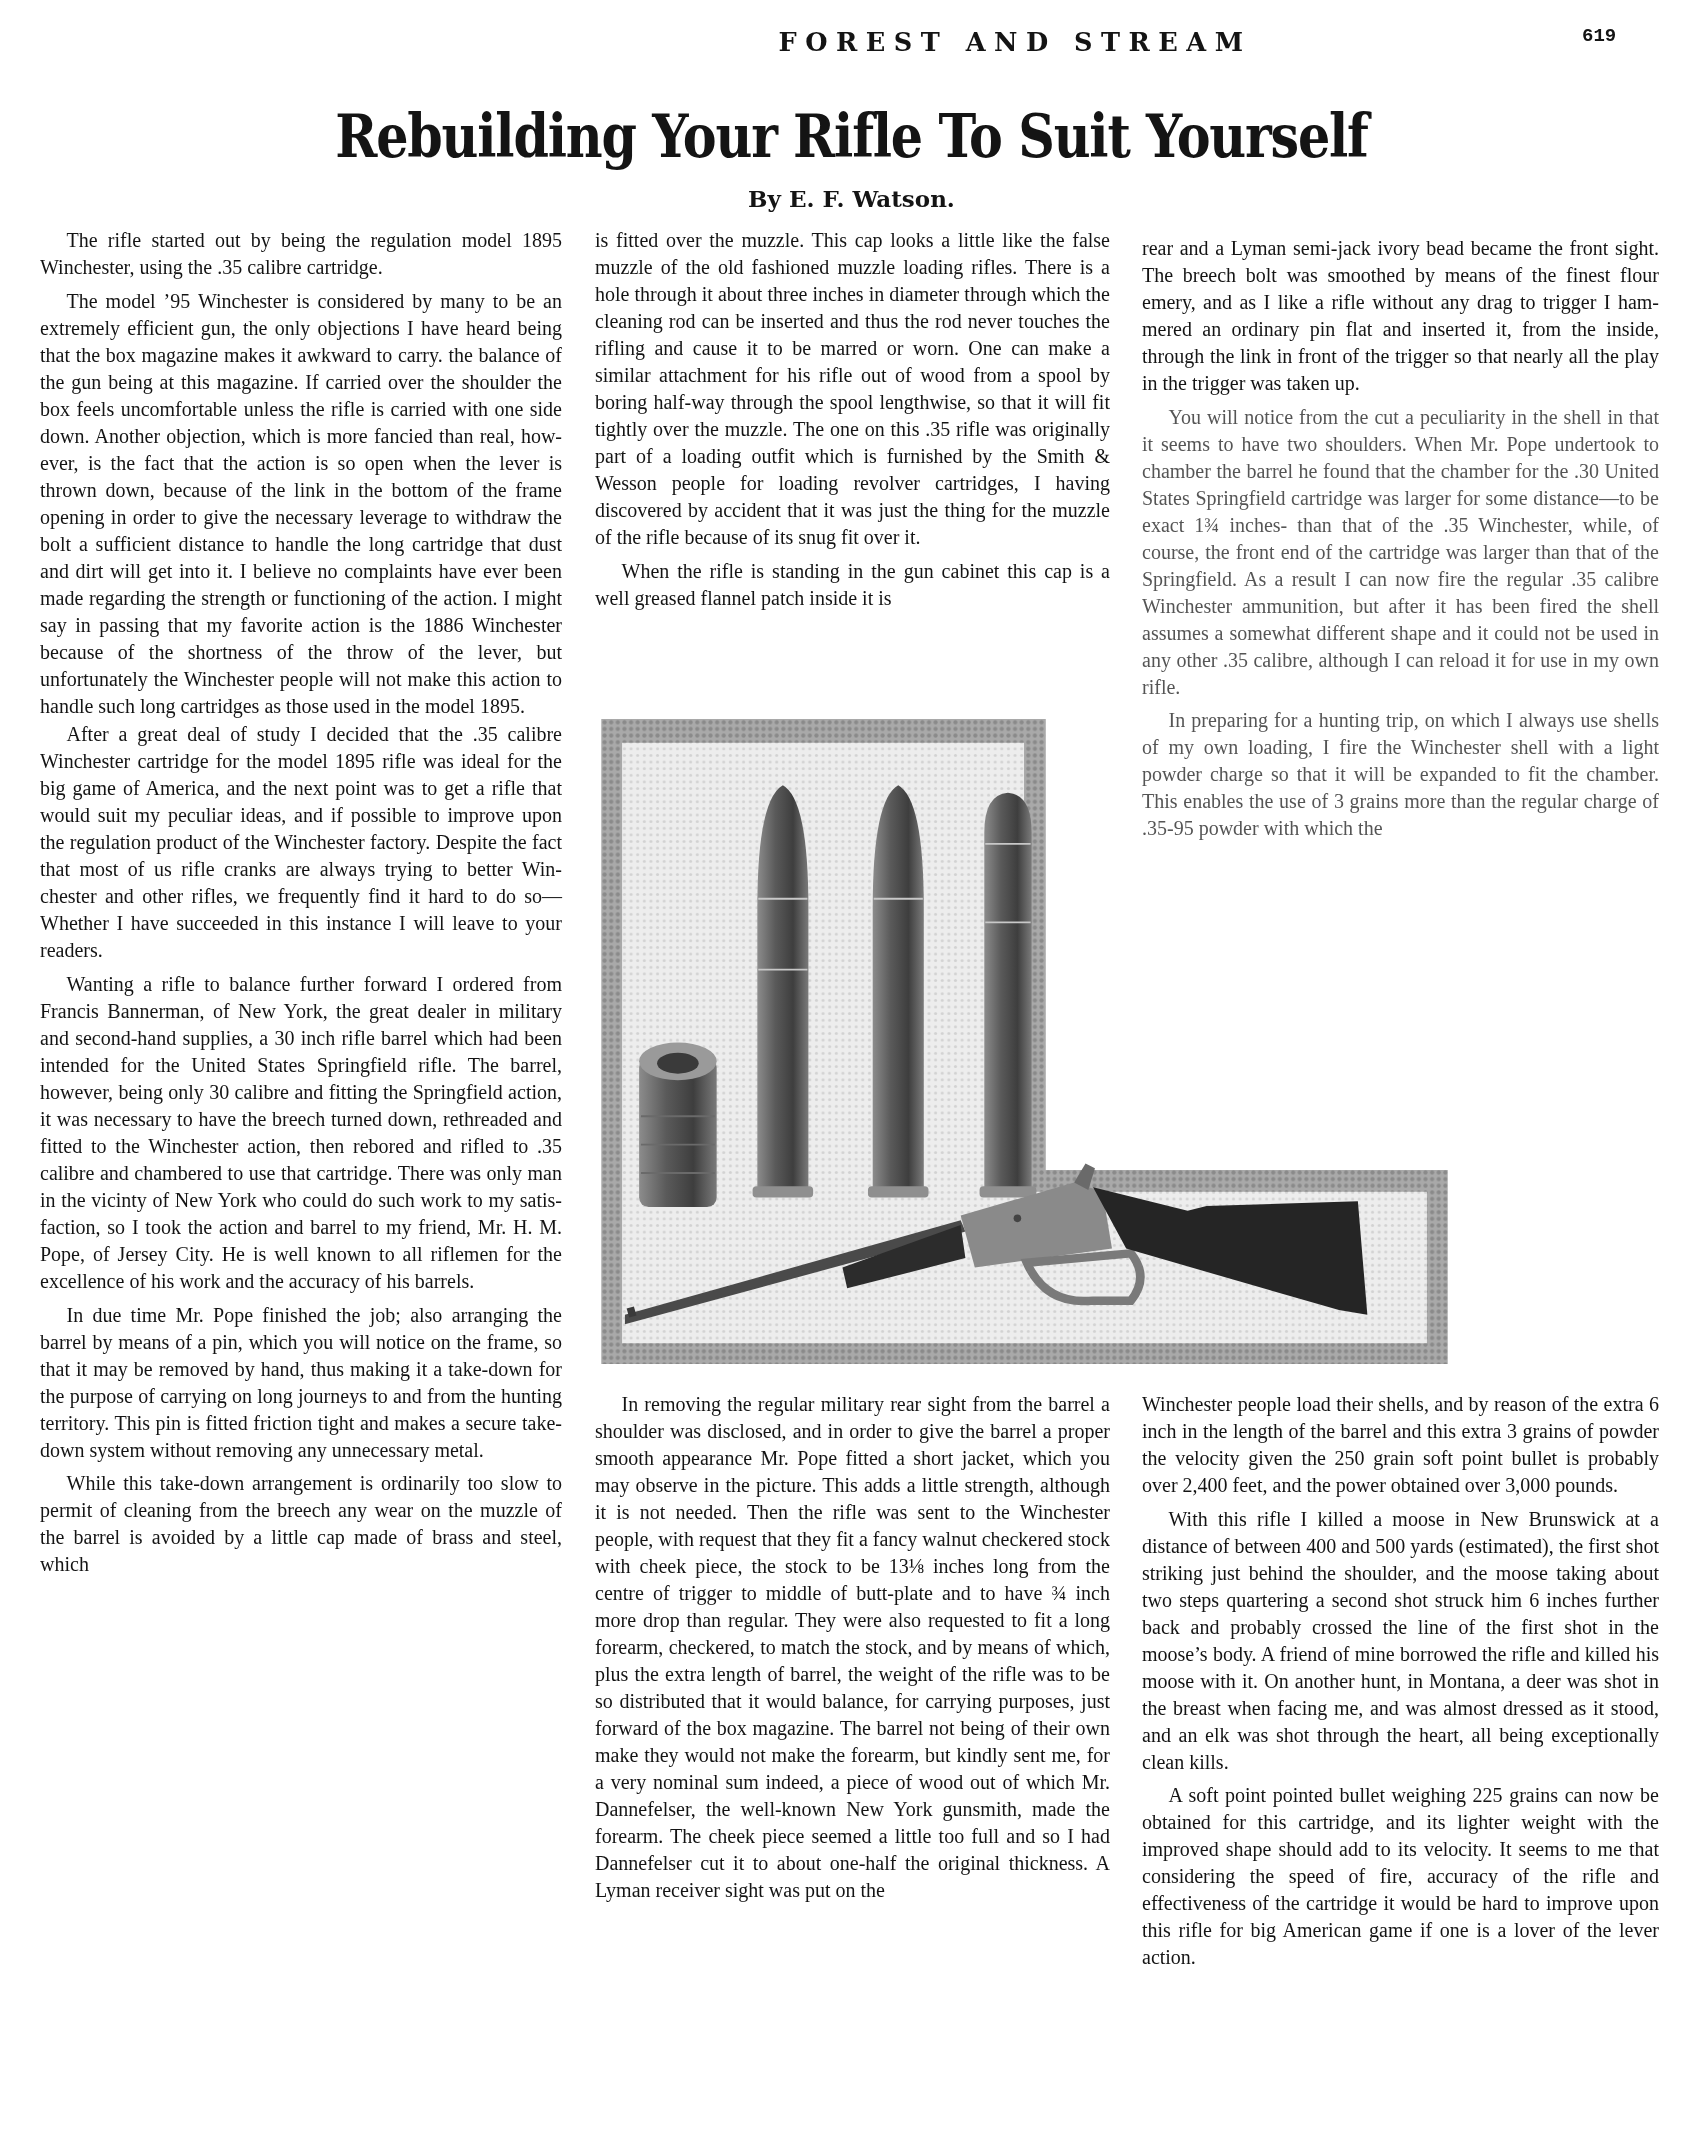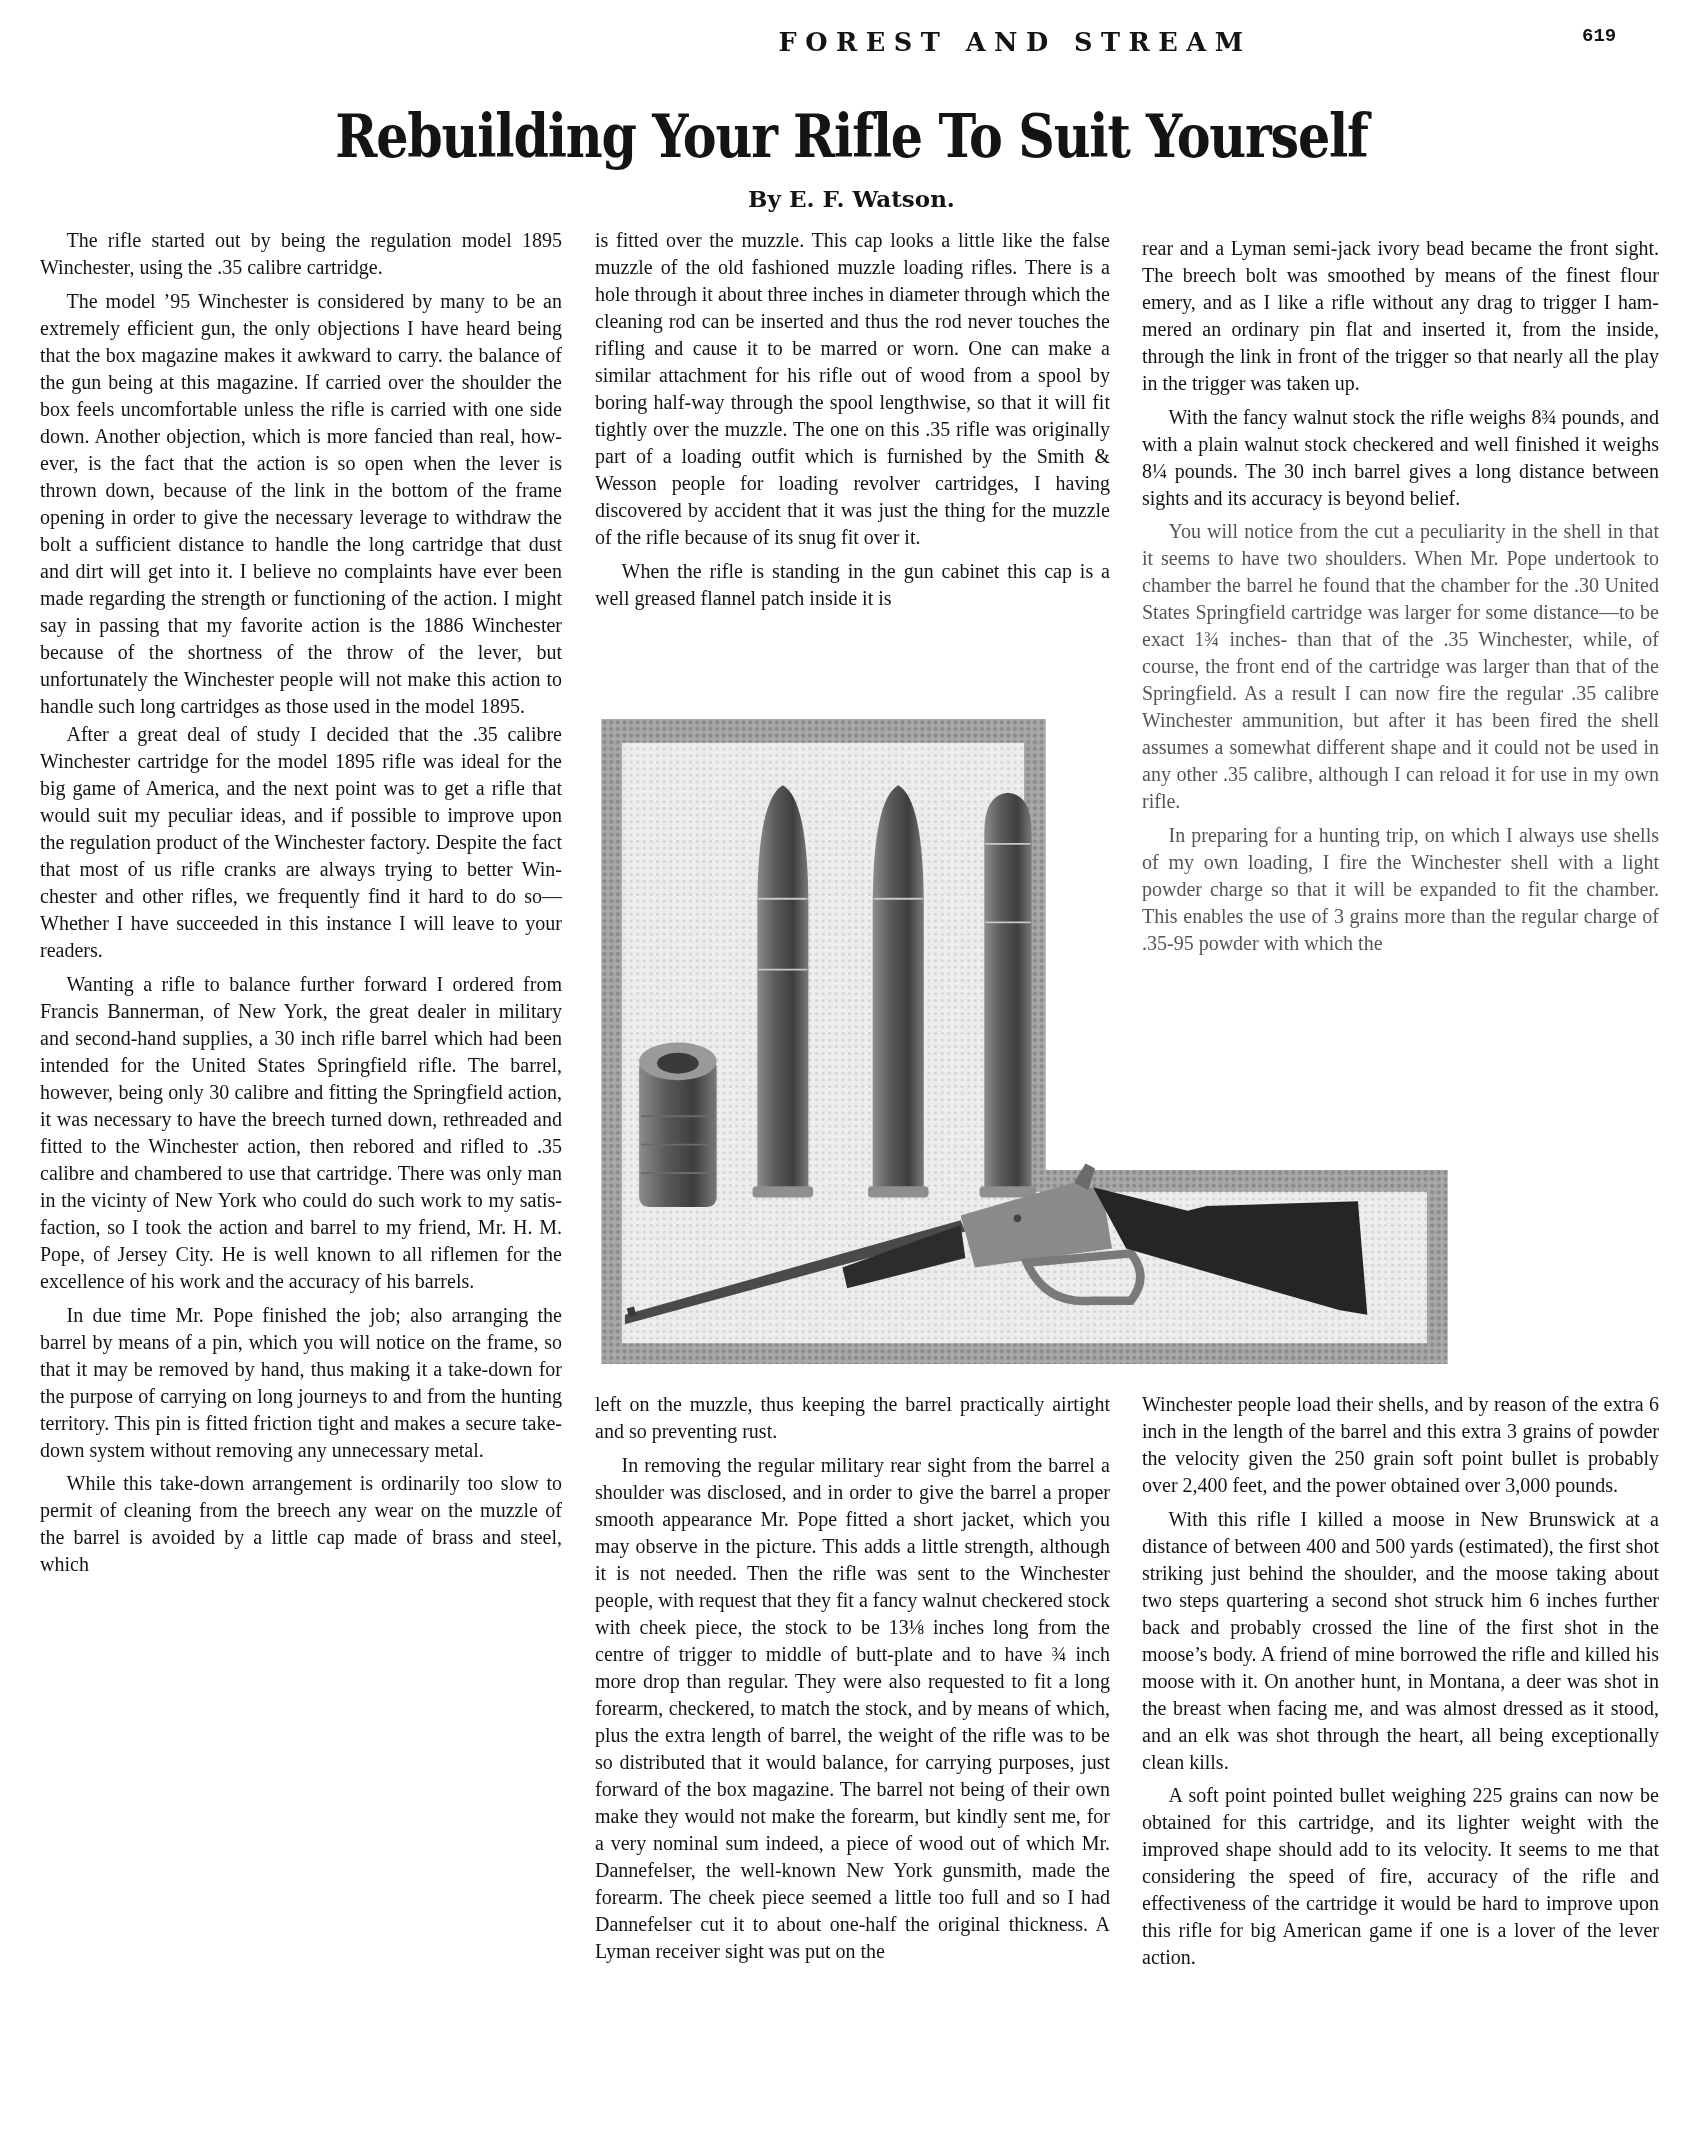--- a/index.html
+++ b/index.html
@@ -48,21 +48,20 @@
   <p>While this take-down arrangement is ordinarily too slow to permit of cleaning from the breech any wear on the muzzle of the barrel is avoided by a little cap made of brass and steel, which</p>
 </div>
 
 <div class="col" id="col2a">
   <p class="cont">is fitted over the muzzle. This cap looks a little like the false muzzle of the old fashioned muzzle loading rifles. There is a hole through it about three inches in diameter through which the cleaning rod can be inserted and thus the rod never touches the rifling and cause it to be marred or worn. One can make a similar attachment for his rifle out of wood from a spool by boring half-way through the spool lengthwise, so that it will fit tightly over the muzzle. The one on this .35 rifle was originally part of a loading outfit which is furnished by the Smith &amp; Wesson people for loading revolver cartridges, I having discovered by accident that it was just the thing for the muzzle of the rifle because of its snug fit over it.</p>
   <p>When the rifle is standing in the gun cabinet this cap is a well greased flannel patch inside it is</p>
 </div>
 
 <div class="col" id="col3a">
   <p class="cont">rear and a Lyman semi-jack ivory bead became the front sight. The breech bolt was smoothed by means of the finest flour emery, and as I like a rifle without any drag to trigger I ham­mered an ordinary pin flat and inserted it, from the inside, through the link in front of the trigger so that nearly all the play in the trigger was taken up.</p>
-  <p>With the fancy walnut stock the rifle weighs 8¾ pounds, and with a plain walnut stock check­ered and well finished it weighs 8¼ pounds. The 30 inch barrel gives a long distance between sights and its accuracy is beyond belief.</p>
   <p class="faded">You will notice from the cut a peculiarity in the shell in that it seems to have two shoulders. When Mr. Pope undertook to chamber the bar­rel he found that the chamber for the .30 United States Springfield cartridge was larger for some distance—to be exact 1¾ inches- than that of the .35 Winchester, while, of course, the front end of the cartridge was larger than that of the Springfield. As a result I can now fire the re­gular .35 calibre Winchester ammunition, but after it has been fired the shell assumes a some­what different shape and it could not be used in any other .35 calibre, although I can reload it for use in my own rifle.</p>
   <p class="faded">In preparing for a hunting trip, on which I always use shells of my own loading, I fire the Winchester shell with a light powder charge so that it will be expanded to fit the chamber. This enables the use of 3 grains more than the re­gular charge of .35-95 powder with which the</p>
 </div>
 
 <svg class="photo" viewBox="0 0 895 682" xmlns="http://www.w3.org/2000/svg">
   <defs>
     <pattern id="halftone" width="7" height="7" patternUnits="userSpaceOnUse">
       <rect width="7" height="7" fill="#ededed"></rect>
       <circle cx="3.5" cy="3.5" r="1.6" fill="#d2d2d2"></circle>
     </pattern>
@@ -121,21 +120,20 @@
 
     <path d="M450,575 Q470,620 520,615 L560,615 Q580,590 560,565 Z" fill="none" stroke="#7a7a7a" stroke-width="9"></path>
 
     <polygon points="500,490 512,470 522,475 515,498" fill="#6a6a6a"></polygon>
 
     <polygon points="520,495 620,520 640,515 800,510 810,630 780,625 555,560" fill="#252525"></polygon>
   </g>
 </svg>
 
 <div class="col" id="col2b">
-  <p class="cont">left on the muzzle, thus keeping the barrel practic­ally airtight and so preventing rust.</p>
   <p>In removing the regular military rear sight from the barrel a shoulder was disclosed, and in order to give the barrel a proper smooth appear­ance Mr. Pope fitted a short jacket, which you may observe in the picture. This adds a little strength, although it is not needed. Then the rifle was sent to the Winchester people, with re­quest that they fit a fancy walnut checkered stock with cheek piece, the stock to be 13⅛ inches long from the centre of trigger to middle of butt-plate and to have ¾ inch more drop than regular. They were also requested to fit a long forearm, checkered, to match the stock, and by means of which, plus the extra length of barrel, the weight of the rifle was to be so dis­tributed that it would balance, for carrying pur­poses, just forward of the box magazine. The barrel not being of their own make they would not make the forearm, but kindly sent me, for a very nominal sum indeed, a piece of wood out of which Mr. Dannefelser, the well-known New York gunsmith, made the forearm. The cheek piece seemed a little too full and so I had Danne­felser cut it to about one-half the original thick­ness. A Lyman receiver sight was put on the</p>
 </div>
 
 <div class="col" id="col3b">
   <p class="cont">Winchester people load their shells, and by rea­son of the extra 6 inch in the length of the barrel and this extra 3 grains of powder the velocity given the 250 grain soft point bullet is probably over 2,400 feet, and the power obtained over 3,000 pounds.</p>
   <p>With this rifle I killed a moose in New Bruns­wick at a distance of between 400 and 500 yards (estimated), the first shot striking just behind the shoulder, and the moose taking about two steps quartering a second shot struck him 6 inches further back and probably crossed the line of the first shot in the moose’s body. A friend of mine borrowed the rifle and killed his moose with it. On another hunt, in Montana, a deer was shot in the breast when facing me, and was almost dressed as it stood, and an elk was shot through the heart, all being exceptionally clean kills.</p>
   <p>A soft point pointed bullet weighing 225 grains can now be obtained for this cartridge, and its lighter weight with the improved shape should add to its velocity. It seems to me that con­sidering the speed of fire, accuracy of the rifle and effectiveness of the cartridge it would be hard to improve upon this rifle for big American game if one is a lover of the lever action.</p>
 </div>
 
 

